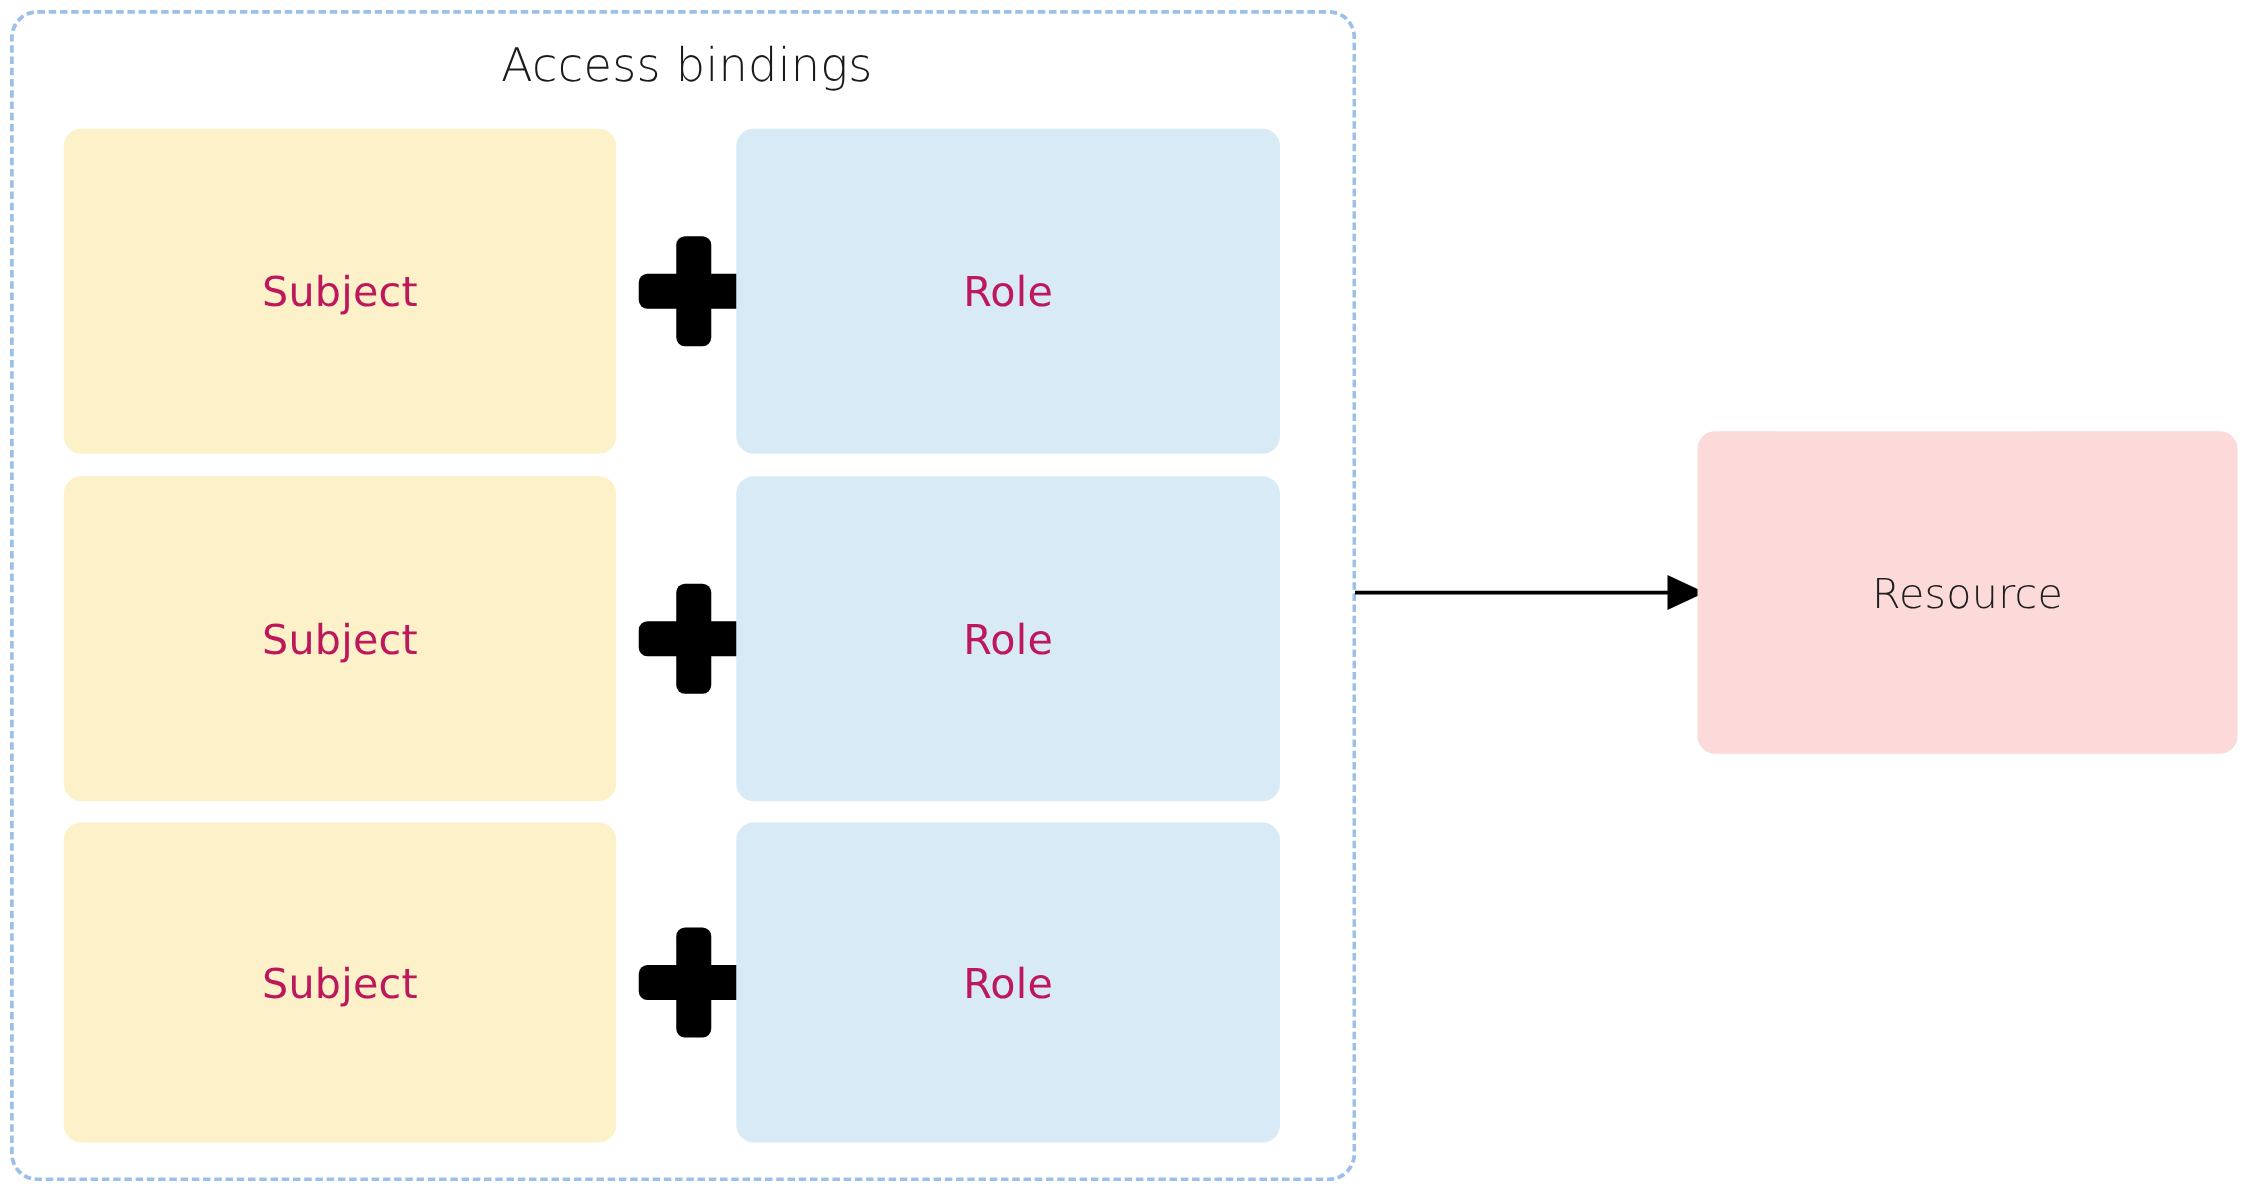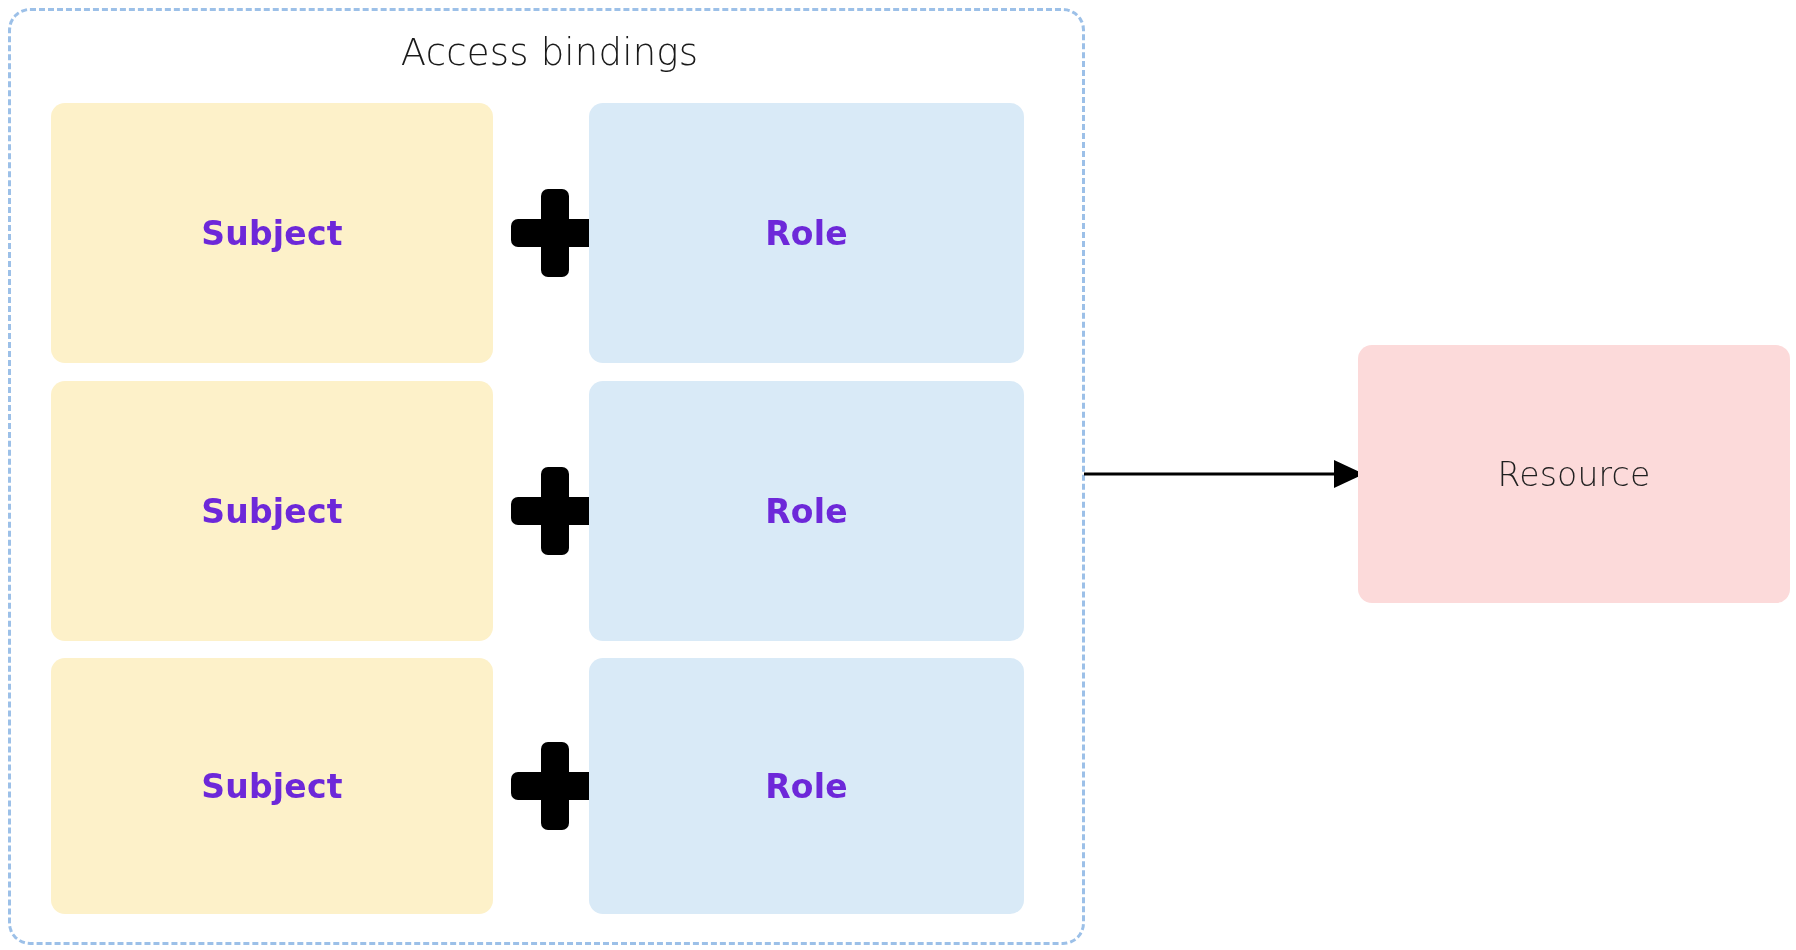--- a/index.html
+++ b/index.html
@@ -67,22 +67,22 @@
 
   .node {
     position: absolute;
     top: 0;
     bottom: 0;
     border-radius: 14px;
     display: flex;
     align-items: center;
     justify-content: center;
     font-size: 33px;
-    font-weight: 700;
-    color: #6d28d9;
+    font-weight: 400;
+    color: #be185d;
     letter-spacing: 0.2px;
   }
 
   .node.subject {
     left: 0px;
     width: 442px;
     background: #fdf1c9;
   }
 
   .node.role {

